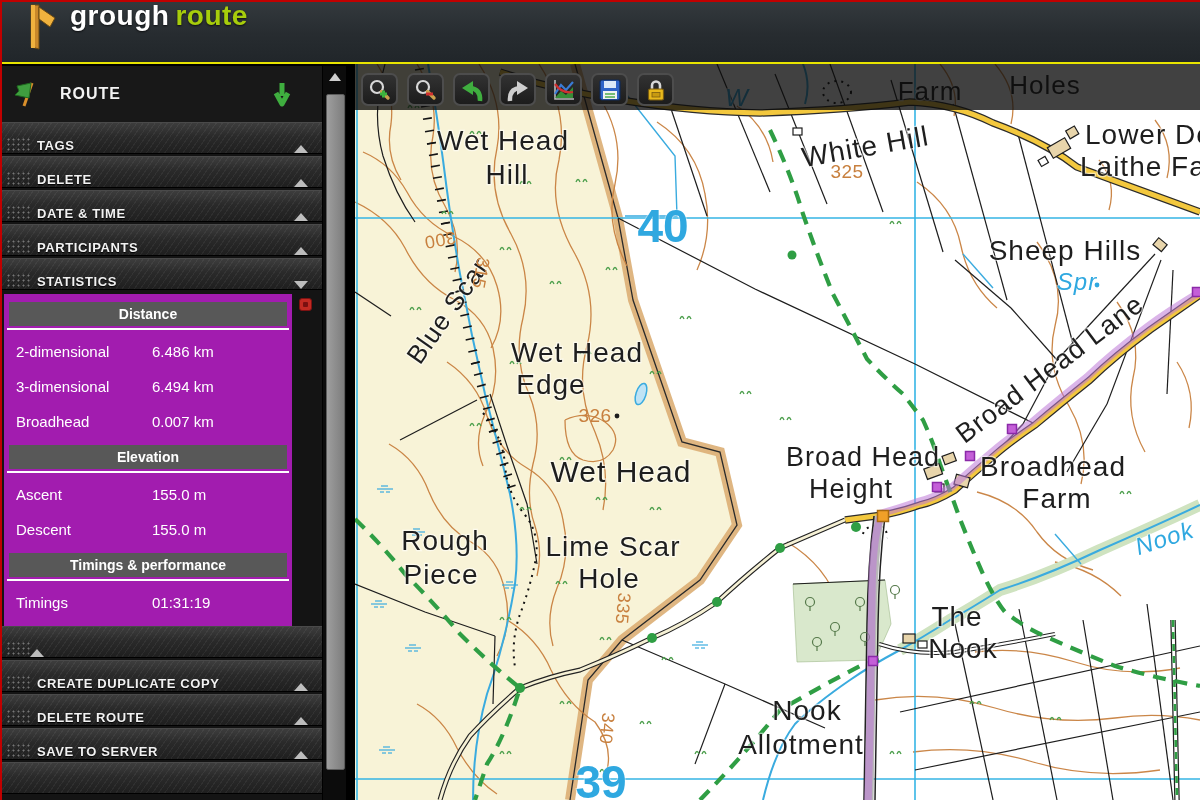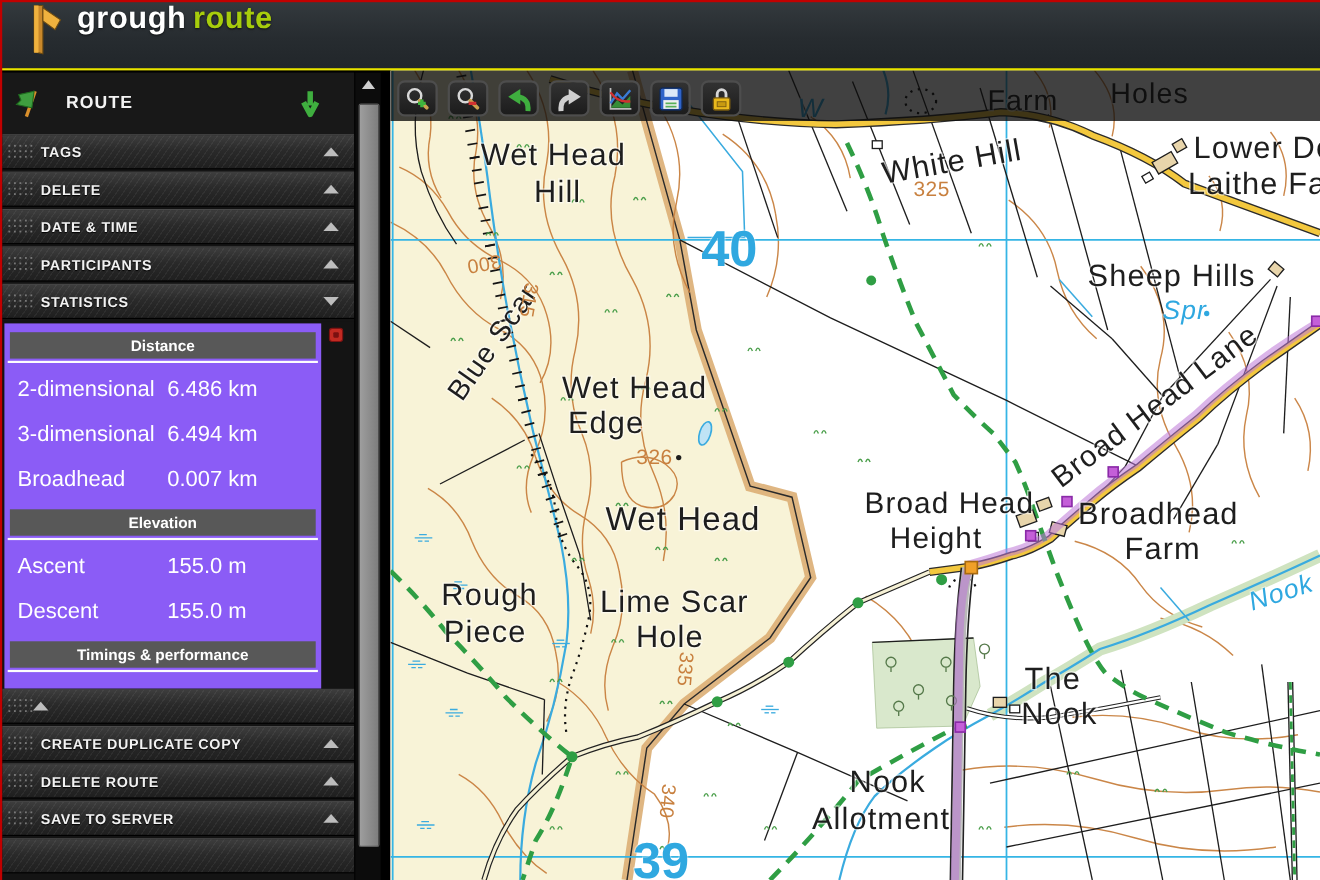--- a/index.html
+++ b/index.html
@@ -16,38 +16,38 @@
   #brand-logo{margin:2px 0 0 18px;}
   .brand-primary{color:#fff;font-weight:bold;font-size:28px;letter-spacing:.5px;margin-left:10px;
     text-shadow:0 1px 2px rgba(0,0,0,.7);}
   .brand-secondary{color:#a7cd0c;font-weight:bold;font-size:28px;letter-spacing:.5px;margin-left:6px;
     text-shadow:0 1px 2px rgba(0,0,0,.7);}
 
   
   #sidebar{position:absolute;left:2px;top:66px;width:320px;height:734px;background:#141414;overflow:hidden;z-index:30;}
   #route-header{height:56px;display:flex;align-items:center;background:#181818;}
   #route-title{color:#f3f3f3;font-weight:bold;font-size:16px;letter-spacing:1px;margin-left:18px;flex:1;}
-  .acc-row{height:30px;margin-bottom:2px;display:flex;align-items:center;cursor:pointer;
+  .acc-row{height:30px;margin-bottom:2px;display:flex;align-items:flex-end;cursor:pointer;
     background-image:repeating-linear-gradient(125deg,rgba(255,255,255,.05) 0 1px,rgba(0,0,0,0) 1px 5px),
                      linear-gradient(180deg,#3d3d3d 0%,#2a2a2a 45%,#1f1f1f 100%);
     border-top:1px solid #4a4a4a;border-bottom:1px solid #000;}
   .drag-handle{width:24px;height:16px;margin-left:4px;flex:none;
     background-image:radial-gradient(#8a8a8a .9px,transparent 1.1px);background-size:5px 5px;opacity:.8;}
   .acc-label{flex:1;margin-left:7px;color:#f2f2f2;font-weight:bold;font-size:13px;letter-spacing:.6px;
     text-shadow:0 1px 1px #000;white-space:nowrap;}
   .acc-arrow{margin-right:14px;width:0;height:0;flex:none;}
   .acc-arrow.up{border-left:7px solid transparent;border-right:7px solid transparent;border-bottom:8px solid #bdbdbd;}
   .acc-arrow.down{border-left:7px solid transparent;border-right:7px solid transparent;border-top:8px solid #bdbdbd;}
 
   #stats-region{position:relative;height:334px;background:#141414;overflow:hidden;}
-  #stats-panel{margin:2px 0 0 2px;width:288px;background:#8b5cf6;padding:2px 0 14px 0;}
+  #stats-panel{margin:2px 0 0 2px;width:288px;background:#a21caf;padding:2px 0 14px 0;}
   .sgroup-h{margin:6px 5px 0 5px;background:#585858;color:#fff;text-align:center;
     font-weight:bold;font-size:14px;padding:4px 0;}
   .sgroup-hr{height:2px;background:#fdfdfd;margin:2px 3px 4px 3px;}
-  .srow{display:flex;color:#fff;font-size:20px;padding:9px 0 9px 12px;}
+  .srow{display:flex;color:#fff;font-size:15px;padding:9px 0 9px 12px;}
   .srow .sl{width:136px;flex:none;}
   #stats-close{position:absolute;right:10px;top:6px;width:13px;height:13px;border:1px solid #7e1212;
     background:#c22a22;border-radius:3px;padding:0;cursor:pointer;}
   #stats-close::after{content:"";display:block;width:5px;height:5px;margin:3px auto;background:#7a1010;border-radius:1px;}
 
   
   #side-scrollbar{position:absolute;left:323px;top:66px;width:23px;height:734px;background:#0c0c0c;z-index:31;}
   #scroll-up{height:22px;display:flex;align-items:center;justify-content:center;cursor:pointer;}
   #scroll-up .tri{width:0;height:0;border-left:6px solid transparent;border-right:6px solid transparent;
     border-bottom:8px solid #cfcfcf;}

